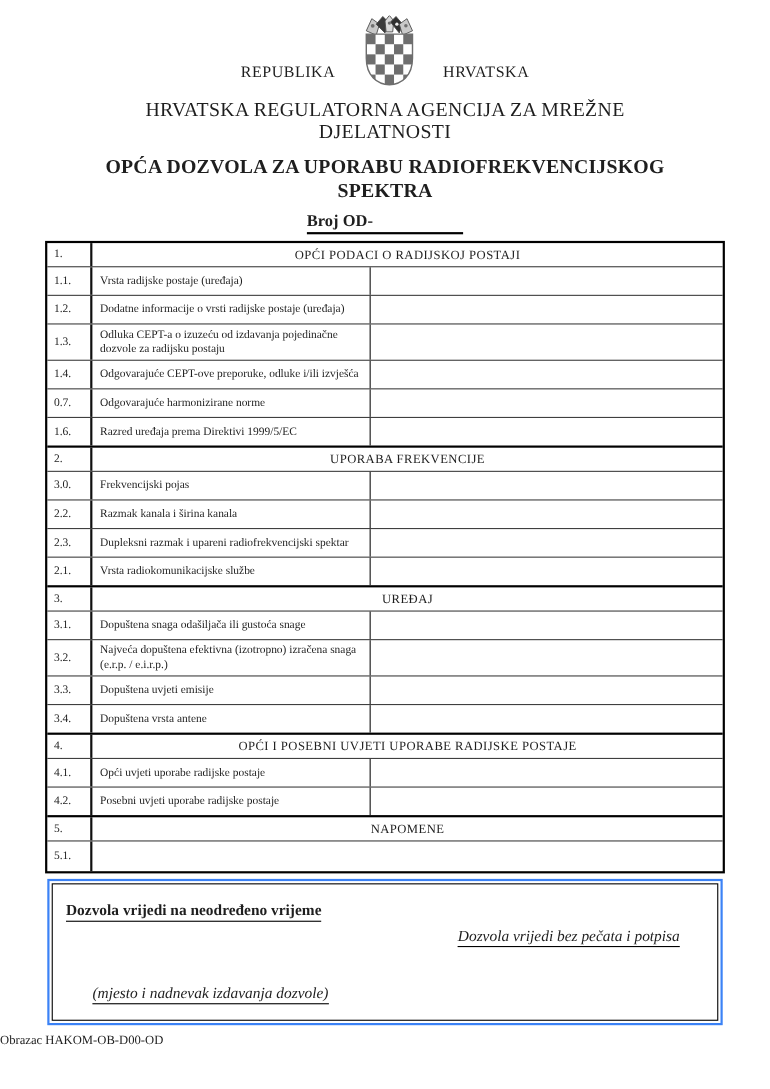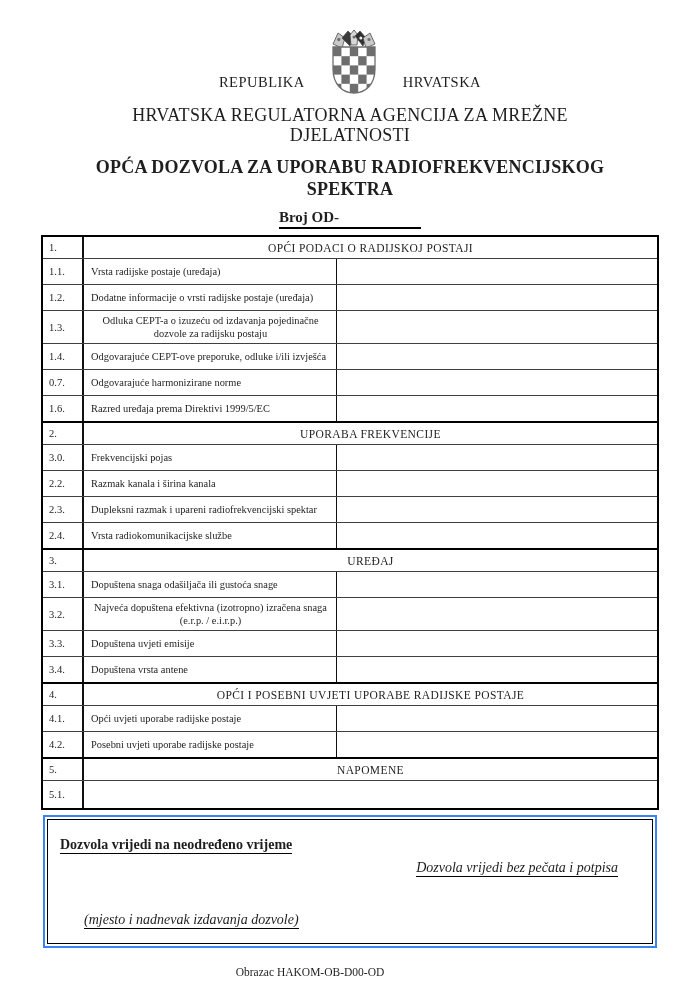--- a/index.html
+++ b/index.html
@@ -1,17 +1,17 @@
 <!DOCTYPE html>
 <html lang="hr"><head>
 <meta charset="utf-8">
 <style>
   html,body{margin:0;padding:0;background:#ffffff;}
   body{width:700px;height:990px;font-family:"Liberation Serif","DejaVu Serif",serif;color:#1e1e1e;}
-  .page{width:700px;height:990px;box-sizing:border-box;padding-top:28px;position:relative;}
+  .page{width:700px;height:990px;box-sizing:border-box;padding-top:12px;position:relative;}
 
   
   .crest-row{display:flex;justify-content:center;align-items:flex-end;gap:24px;height:68px;}
   .crest-row .country{font-size:14.5px;letter-spacing:.5px;margin-bottom:5px;}
   .coa{display:block;}
 
   .agency{margin-top:9px;text-align:center;font-size:18px;line-height:20px;letter-spacing:.3px;}
   .doc-title{margin-top:11px;text-align:center;font-size:18px;line-height:22px;font-weight:bold;letter-spacing:.2px;}
   .broj-row{margin-top:8px;text-align:center;}
   .broj{display:inline-block;border-bottom:2px solid #000;font-size:15px;font-weight:bold;padding:0 0 1px 0;}
@@ -21,36 +21,36 @@
   .form-table{margin:6px auto 0 auto;width:614px;border:2px solid #000;background:#fff;}
   .trow{display:grid;border-top:1px solid #3f3f3f;}
   .trow:first-child{border-top:none;}
   .trow.section{border-top:2px solid #000;}
   .trow.section:first-child{border-top:none;}
   .trow.field{grid-template-columns:41px 253px 1fr;min-height:25px;}
   .trow.section{grid-template-columns:41px 1fr;min-height:21px;}
   .trow.note{grid-template-columns:41px 1fr;min-height:27px;}
   .cell{display:flex;align-items:center;box-sizing:border-box;}
   .cell.num{border-right:2px solid #101010;padding:2px 2px 2px 6px;font-size:10.5px;}
-  .cell.label{border-right:1px solid #101010;padding:3px 6px 3px 7px;font-size:10.4px;line-height:13px;text-align:center;}
+  .cell.label{border-right:1px solid #101010;padding:3px 6px 3px 7px;font-size:10.4px;line-height:13px;}
   .cell.value{padding:2px 5px;font-size:10.4px;}
   .cell.sechead{justify-content:center;font-size:11.5px;letter-spacing:.4px;padding:2px 4px;}
   .cell.notecell{padding:2px 5px;}
 
   
   .vbox-outer{margin:5px auto 0 auto;width:614px;box-sizing:border-box;border:2px solid #3b82f6;padding:2px;}
   .vbox-inner{border:1px solid #000;box-sizing:border-box;padding:17px 14px 15px 12px;min-height:104px;}
   .u{border-bottom:1px solid #000;padding-bottom:1px;}
   .bold{font-weight:bold;}
   .it{font-style:italic;}
   .v-line1{font-size:14px;text-align:left;}
   .v-line2{font-size:14px;text-align:right;margin-top:7px;padding-right:20px;}
   .v-line3{font-size:14px;text-align:left;margin-top:36px;padding-left:24px;}
 
-  .form-code{margin-top:18px;text-align:center;padding-right:80px;font-size:11.5px;}
+  .form-code{margin-top:8px;text-align:left;padding-right:80px;font-size:11.5px;}
 </style>
 </head>
 <body>
 
 <div class="page">
 
   <div class="crest-row">
     <span class="country">REPUBLIKA</span>
 
     <svg class="coa" width="50" height="66" viewBox="0 0 50 66" xmlns="http://www.w3.org/2000/svg">
@@ -158,21 +158,21 @@
         <div class="cell num">2.2.</div>
         <div class="cell label">Razmak kanala i širina kanala</div>
         <div class="cell value"></div>
       </div>
       <div class="trow field">
         <div class="cell num">2.3.</div>
         <div class="cell label">Dupleksni razmak i upareni radiofrekvencijski spektar</div>
         <div class="cell value"></div>
       </div>
       <div class="trow field">
-        <div class="cell num">2.4.</div>
+        <div class="cell num">2.1.</div>
         <div class="cell label">Vrsta radiokomunikacijske službe</div>
         <div class="cell value"></div>
       </div>
       <div class="trow section">
         <div class="cell num">3.</div>
         <div class="cell sechead">UREĐAJ</div>
       </div>
       <div class="trow field">
         <div class="cell num">3.1.</div>
         <div class="cell label">Dopuštena snaga odašiljača ili gustoća snage</div>

